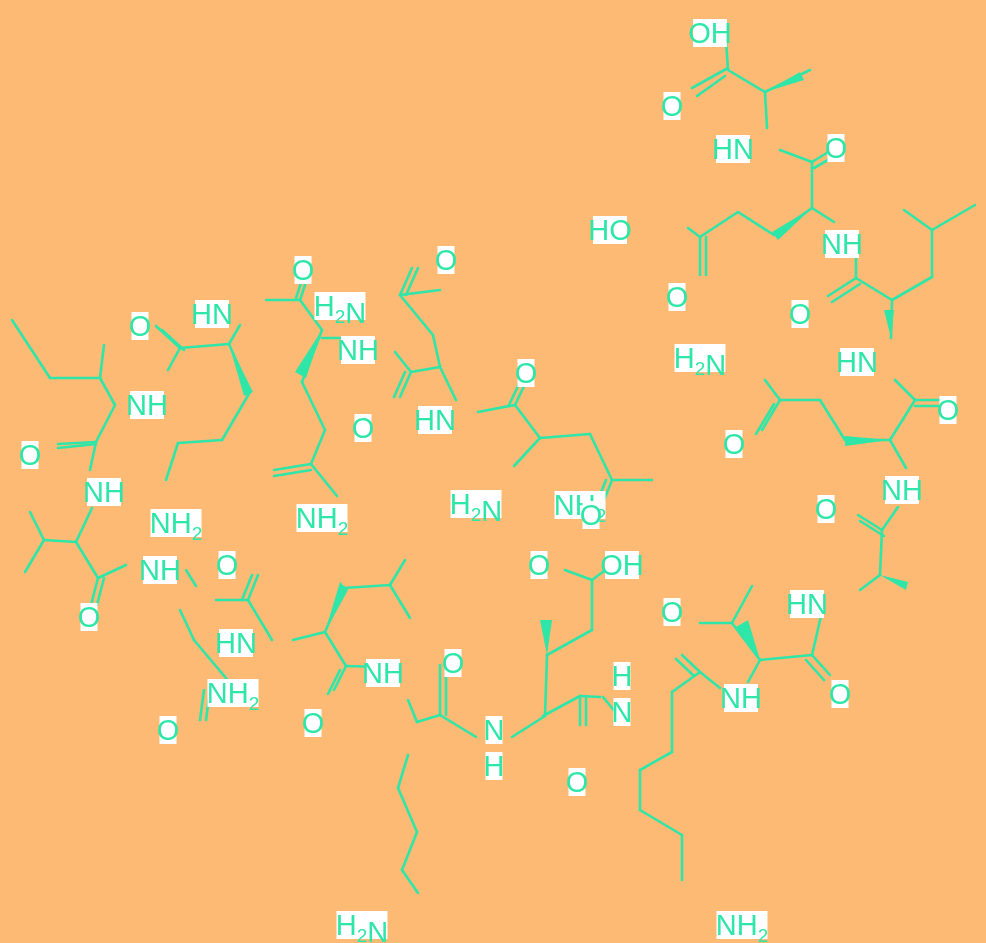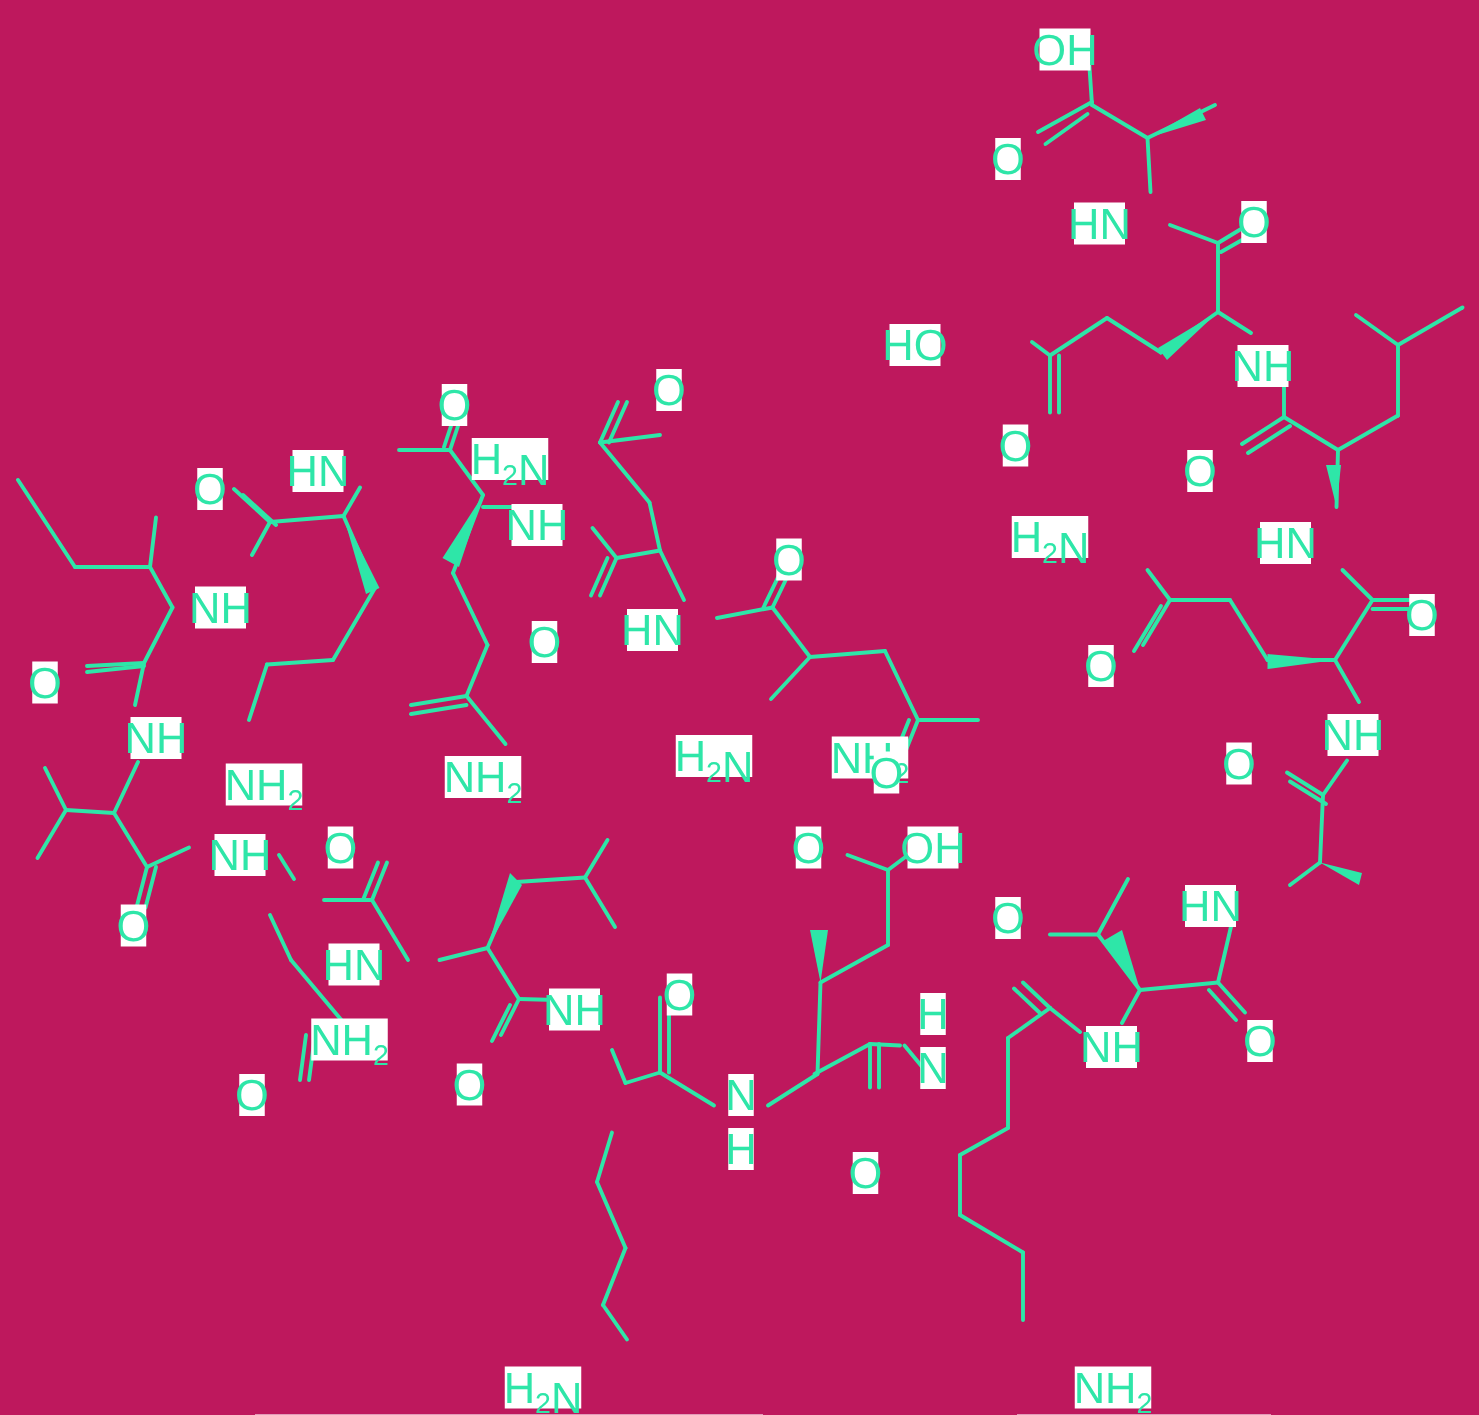--- a/index.html
+++ b/index.html
@@ -1,16 +1,16 @@
 <!DOCTYPE html>
 <html><head>
 <meta charset="utf-8">
 <style>
   html, body { margin: 0; padding: 0; background: #ffffff; }
-  #stage { width: 986px; height: 943px; position: relative; overflow: hidden; background: #be185d; }
+  #stage { width: 986px; height: 943px; position: relative; overflow: hidden; background: #fdba74; }
   svg { position: absolute; left: 0; top: 0; }
   .bond { stroke: #2ee6a8; stroke-width: 2.6; fill: none; stroke-linecap: round; }
   .wedge { fill: #2ee6a8; }
   .atom { font-family: "Liberation Sans", sans-serif; font-size: 29px; fill: #2ee6a8; }
   .sub { font-size: 19px; }
 </style>
 </head>
 <body>
 
 <div id="stage">

